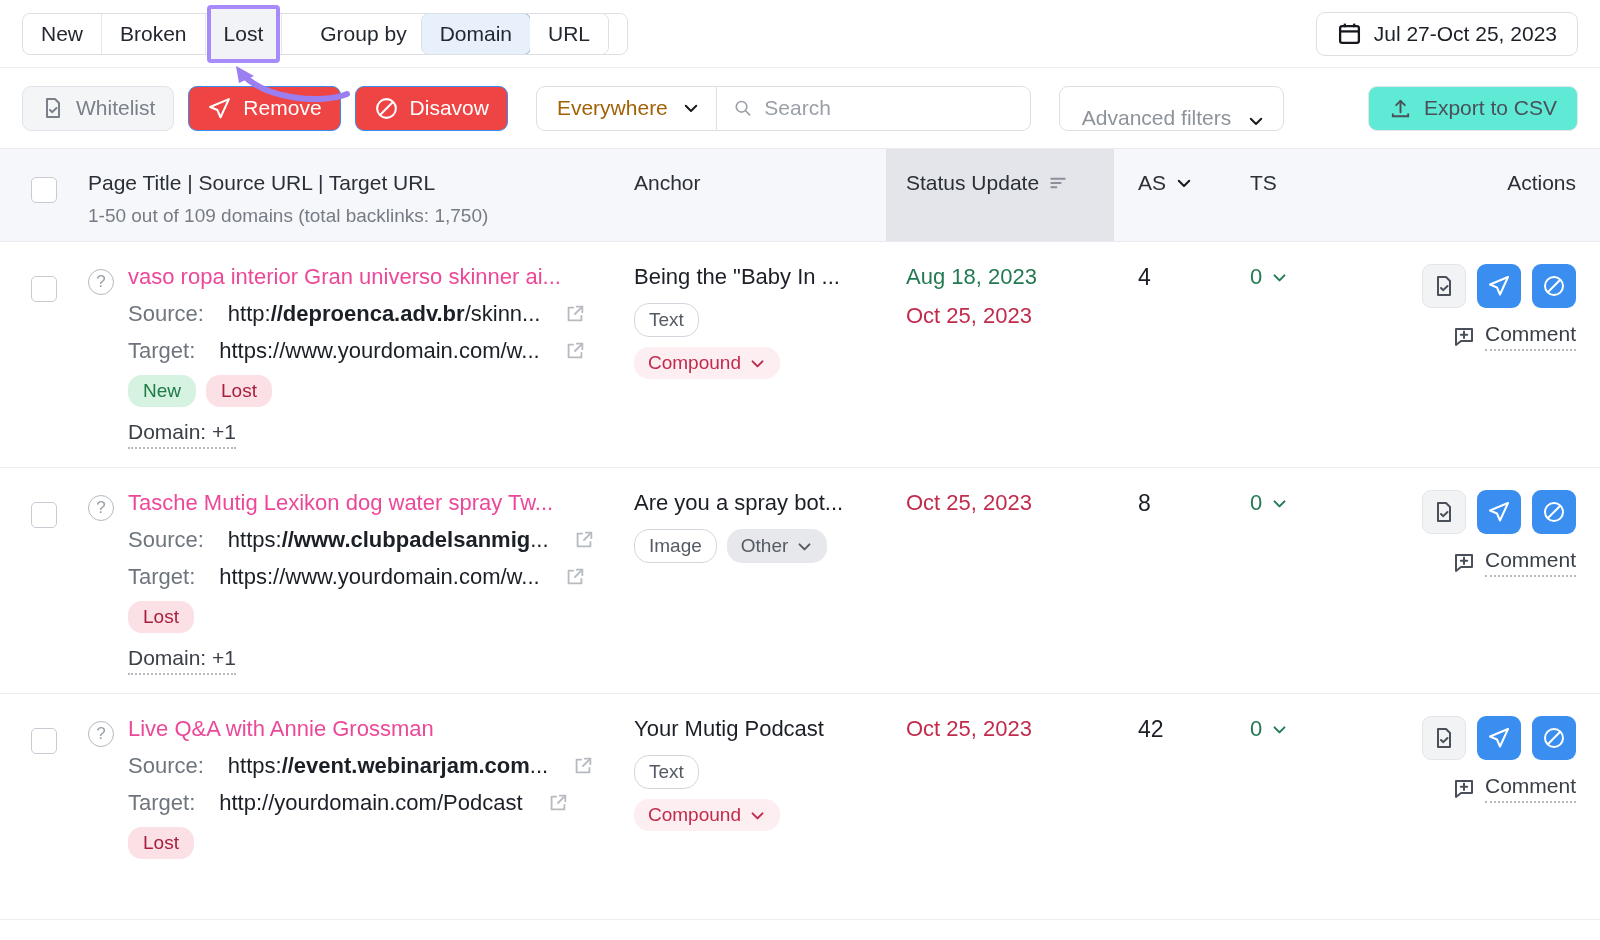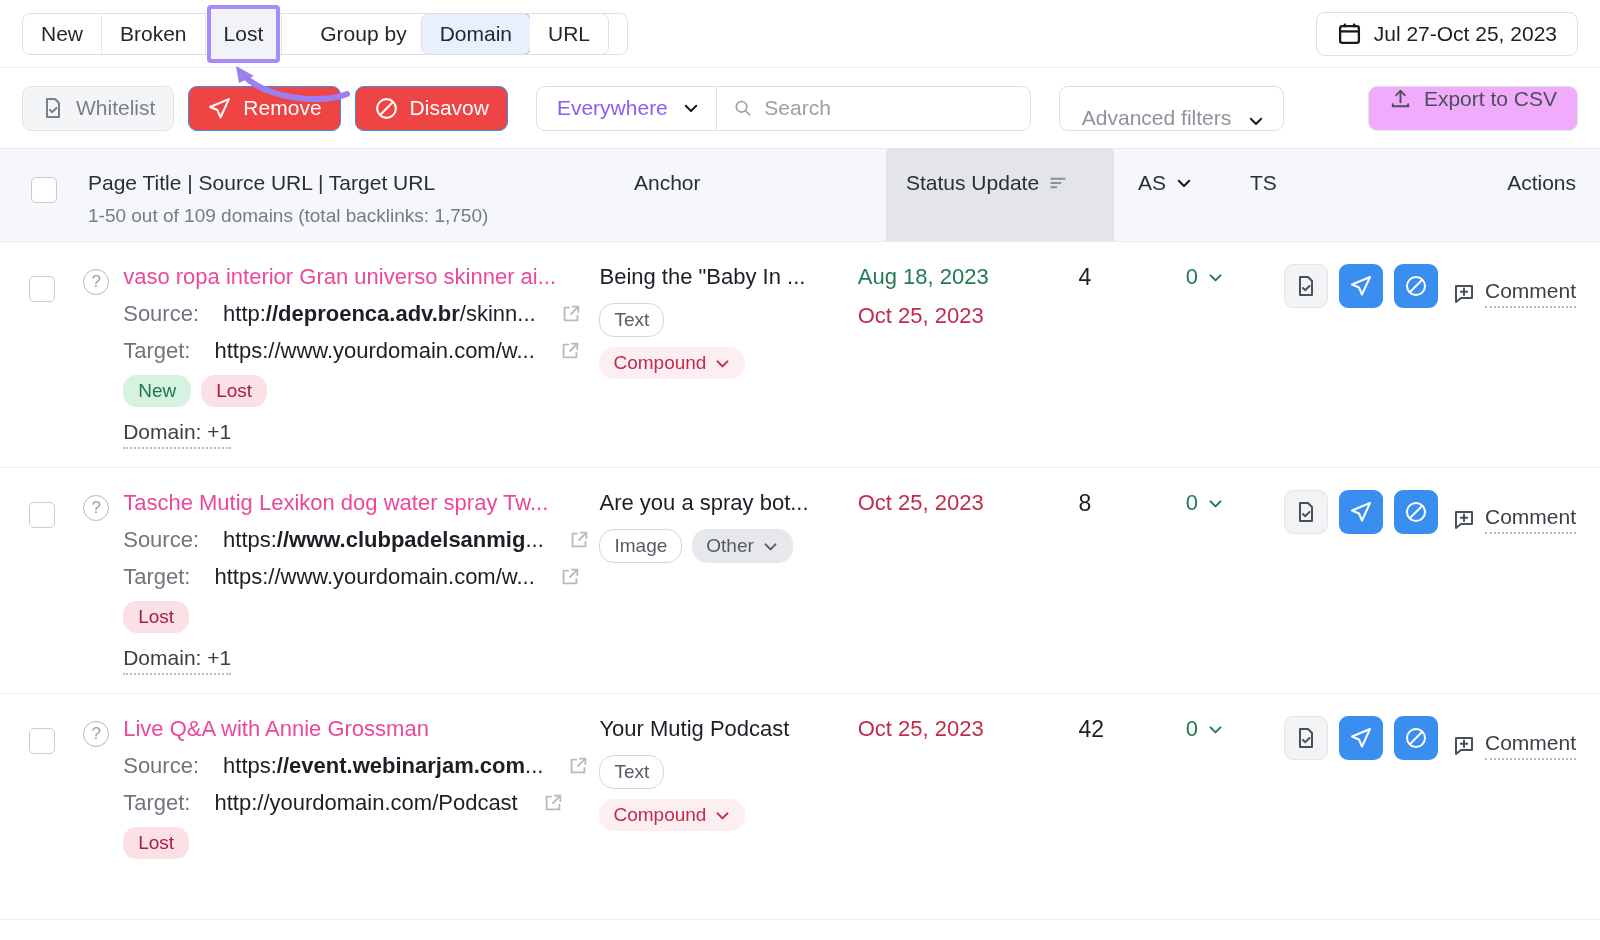--- a/index.html
+++ b/index.html
@@ -109,21 +109,21 @@
     font-size: 21px;
     cursor: pointer;
     white-space: nowrap;
   }
   .btn-grey { background: #f4f5f7; border: 1px solid #e1e3e8; color: #7a8089; }
   .btn-blue { background: #ef4444; border: 1px solid #3a8ef0; color: #fff; }
   .select-box {
     display: flex; align-items: center; gap: 14px;
     height: 45px; padding: 0 16px 0 20px;
     border: 1px solid #dcdfe4; border-radius: 9px 0 0 9px;
-    background: #fff; font-size: 21px; color: #8b5cf6; cursor: pointer;
+    background: #fff; font-size: 21px; color: #a16207; cursor: pointer;
     white-space: nowrap;
   }
   .search-wrap {
     display: flex; align-items: center; gap: 12px;
     height: 45px; width: 314px; padding: 0 16px;
     border: 1px solid #dcdfe4; border-left: none; border-radius: 0 9px 9px 0;
     background: #fff;
   }
   .search-wrap input {
     border: none; outline: none; font-size: 21px;
@@ -134,24 +134,24 @@
   .filters-btn {
     display: flex; align-items: flex-end; gap: 16px;
     height: 45px; padding: 0 18px 0 22px;
     margin-left: 14px;
     border: 1px solid #dcdfe4; border-radius: 9px;
     background: #fff; font-size: 21px; color: #8d939b; cursor: pointer;
     white-space: nowrap;
   }
   .export-btn {
     margin-left: auto;
-    display: flex; align-items: flex-start; gap: 12px;
+    display: flex; align-items: center; gap: 12px;
     height: 45px; padding: 0 20px;
     border: 1px solid #e3e5e9; border-radius: 9px;
-    background: #f0abfc; color: #4a5059; font-size: 21px; cursor: pointer;
+    background: #5eead4; color: #4a5059; font-size: 21px; cursor: pointer;
     white-space: nowrap;
   }
 
   
   .thead {
     display: flex; align-items: stretch;
     background: #f5f7fa;
     height: 94px;
     border-top: 1px solid #e9ebef;
     border-bottom: 1px solid #e9ebef;
@@ -233,21 +233,21 @@
   .chip-outline { border: 1px solid #d3d7dd; color: #555b64; background: #fff; }
   .chip-grey    { background: #e6e8ec; color: #555b64; cursor: pointer; }
   .chip-red     { background: #fceef1; color: #c22b4c; cursor: pointer; margin-top: 10px; }
 
   .date-green { font-size: 22px; color: #237a52; margin-bottom: 13px; }
   .date-red   { font-size: 22px; color: #c22b4c; }
 
   .as-val { font-size: 23px; color: #1b1f26; }
   .ts-val { font-size: 22px; color: #237a52; display: flex; align-items: center; gap: 9px; cursor: pointer;}
 
-  .actions-wrap { display: flex; align-items: flex-end; gap: 14px; justify-content: space-between; }
+  .actions-wrap { display: flex; flex-direction: column; align-items: flex-end; gap: 14px; justify-content: space-between; }
   .act-row { display: flex; gap: 11px; }
   .act-btn {
     width: 44px; height: 44px; border-radius: 9px;
     display: flex; align-items: center; justify-content: center; cursor: pointer;
   }
   .act-grey { background: #f2f3f5; border: 1px solid #e3e5e9; }
   .act-blue { background: #3a8ef0; }
   .comment-link {
     display: flex; align-items: center; gap: 9px;
     font-size: 21px; color: #3b4048; cursor: pointer;

